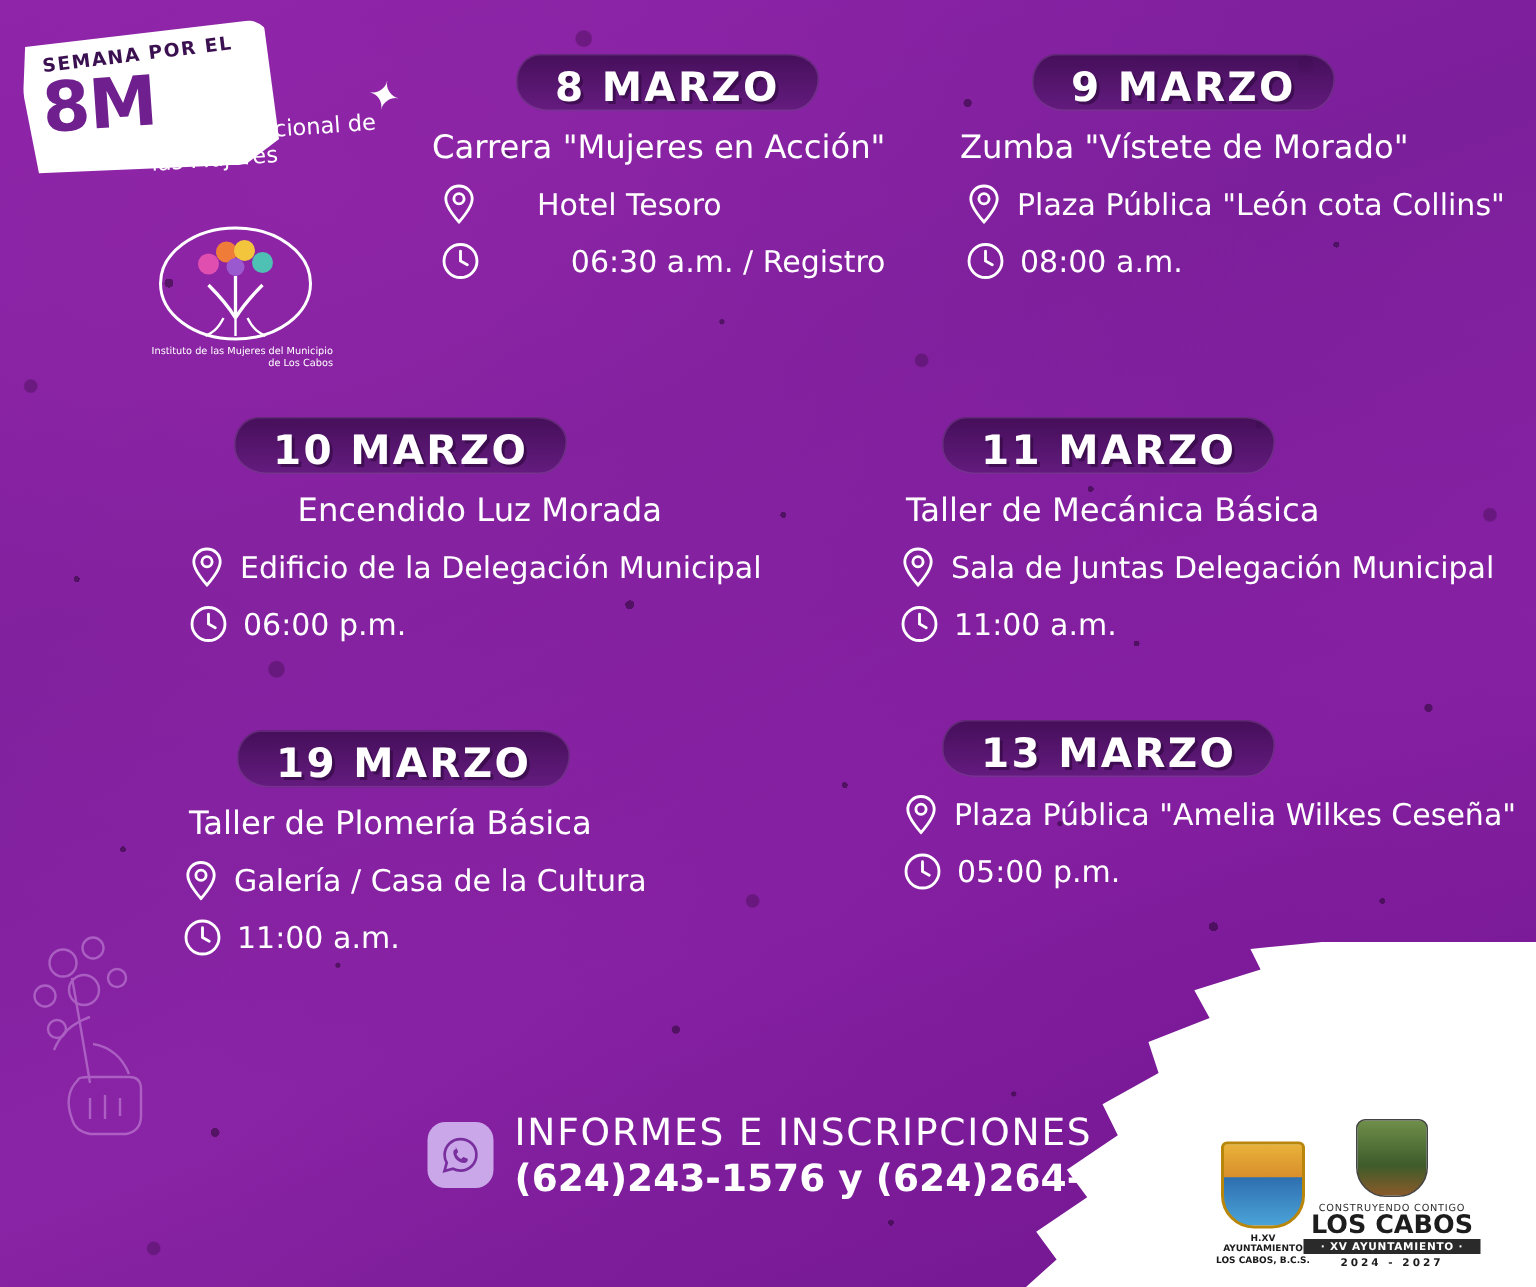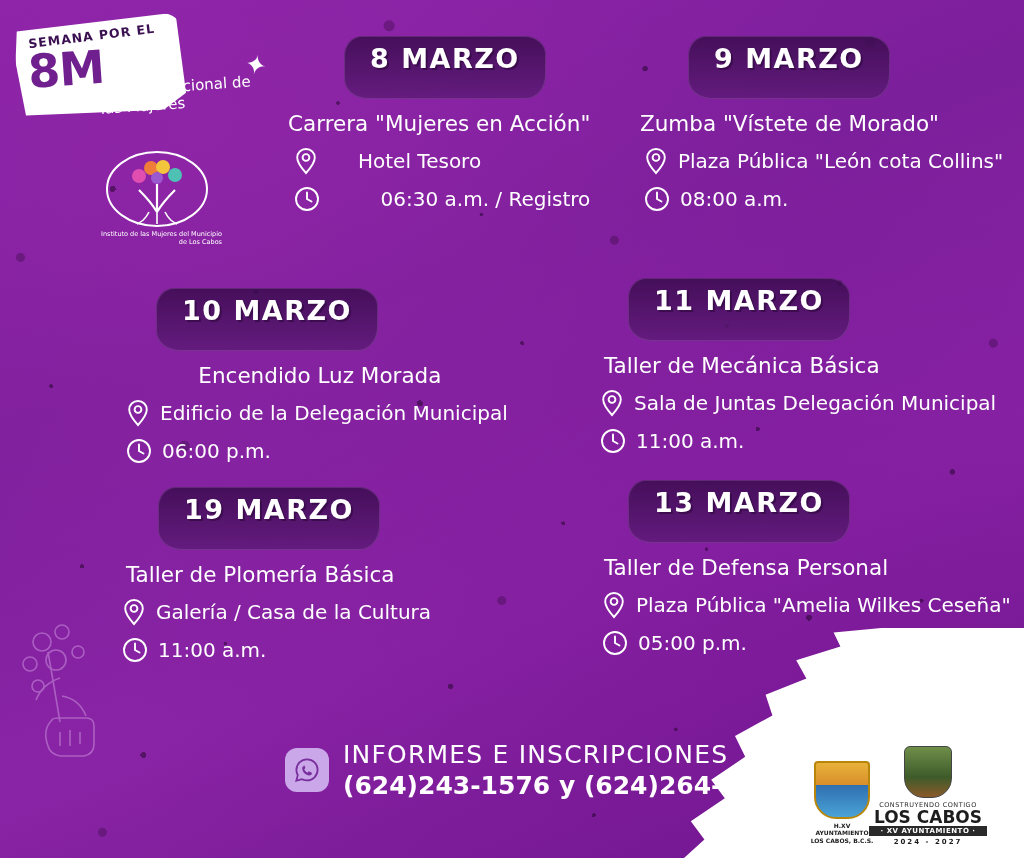--- a/index.html
+++ b/index.html
@@ -127,21 +127,21 @@
     font-family: "DejaVu Sans", sans-serif;
   }
 
   
   .flowers { position:absolute; left: 8px; bottom: 96px; opacity:.45; }
 
   
   .event { position: absolute; color: #ffffff; }
   .date-chip {
     display: inline-block;
-    padding: 7px 26px 25px;
+    padding: 7px 26px 0;
     background: linear-gradient(180deg, rgba(60,12,80,.88) 0%, rgba(92,26,118,.80) 100%);
     border-radius: 18px 22px 20px 24px / 20px 18px 24px 20px;
     box-shadow: 0 0 0 1px rgba(180,120,200,.25) inset;
   }
   .date-chip span {
     font-family: "DejaVu Sans", sans-serif;
     font-weight: 700;
     font-size: 27px;
     letter-spacing: 1.5px;
     color: #fff;
@@ -293,21 +293,21 @@
     </div>
     <div class="ev-row" style="margin-left:4px;">
       <svg class="ic" width="26" height="26" viewBox="0 0 26 26">
         <circle cx="13" cy="13" r="11" fill="none" stroke="#fff" stroke-width="1.9"></circle>
         <path d="M13 6.5 L13 13 L17.5 15.5" fill="none" stroke="#fff" stroke-width="1.9" stroke-linecap="round"></path>
       </svg>
       <span class="txt">08:00 a.m.</span>
     </div>
   </div>
 
-  <div class="event" style="left:126px; top:288px;">
+  <div class="event" style="left:126px; top:278px;">
     <div class="date-chip" style="margin-left:30px;">
       <span>10 MARZO</span>
     </div>
     <div class="ev-title" style="margin-left:6px;text-align:center;">Encendido Luz Morada</div>
     <div class="ev-row">
       <svg class="ic" width="24" height="28" viewBox="0 0 24 28">
         <path d="M12 2 C7 2 3.2 5.8 3.2 10.6 C3.2 16.5 12 26 12 26 C12 26 20.8 16.5 20.8 10.6 C20.8 5.8 17 2 12 2 Z" fill="none" stroke="#fff" stroke-width="1.9"></path>
         <circle cx="12" cy="10.5" r="3.4" fill="none" stroke="#fff" stroke-width="1.9"></circle>
       </svg>
       <span class="txt">Edificio de la Delegación Municipal</span>
@@ -360,21 +360,20 @@
         <path d="M13 6.5 L13 13 L17.5 15.5" fill="none" stroke="#fff" stroke-width="1.9" stroke-linecap="round"></path>
       </svg>
       <span class="txt">11:00 a.m.</span>
     </div>
   </div>
 
   <div class="event" style="left:602px; top:480px;">
     <div class="date-chip" style="margin-left:26px;">
       <span>13 MARZO</span>
     </div>
-    <div class="ev-title" style="margin-left:2px;">Taller de Defensa Personal</div>
     <div class="ev-row">
       <svg class="ic" width="24" height="28" viewBox="0 0 24 28">
         <path d="M12 2 C7 2 3.2 5.8 3.2 10.6 C3.2 16.5 12 26 12 26 C12 26 20.8 16.5 20.8 10.6 C20.8 5.8 17 2 12 2 Z" fill="none" stroke="#fff" stroke-width="1.9"></path>
         <circle cx="12" cy="10.5" r="3.4" fill="none" stroke="#fff" stroke-width="1.9"></circle>
       </svg>
       <span class="txt">Plaza Pública "Amelia Wilkes Ceseña"</span>
     </div>
     <div class="ev-row">
       <svg class="ic" width="26" height="26" viewBox="0 0 26 26">
         <circle cx="13" cy="13" r="11" fill="none" stroke="#fff" stroke-width="1.9"></circle>

